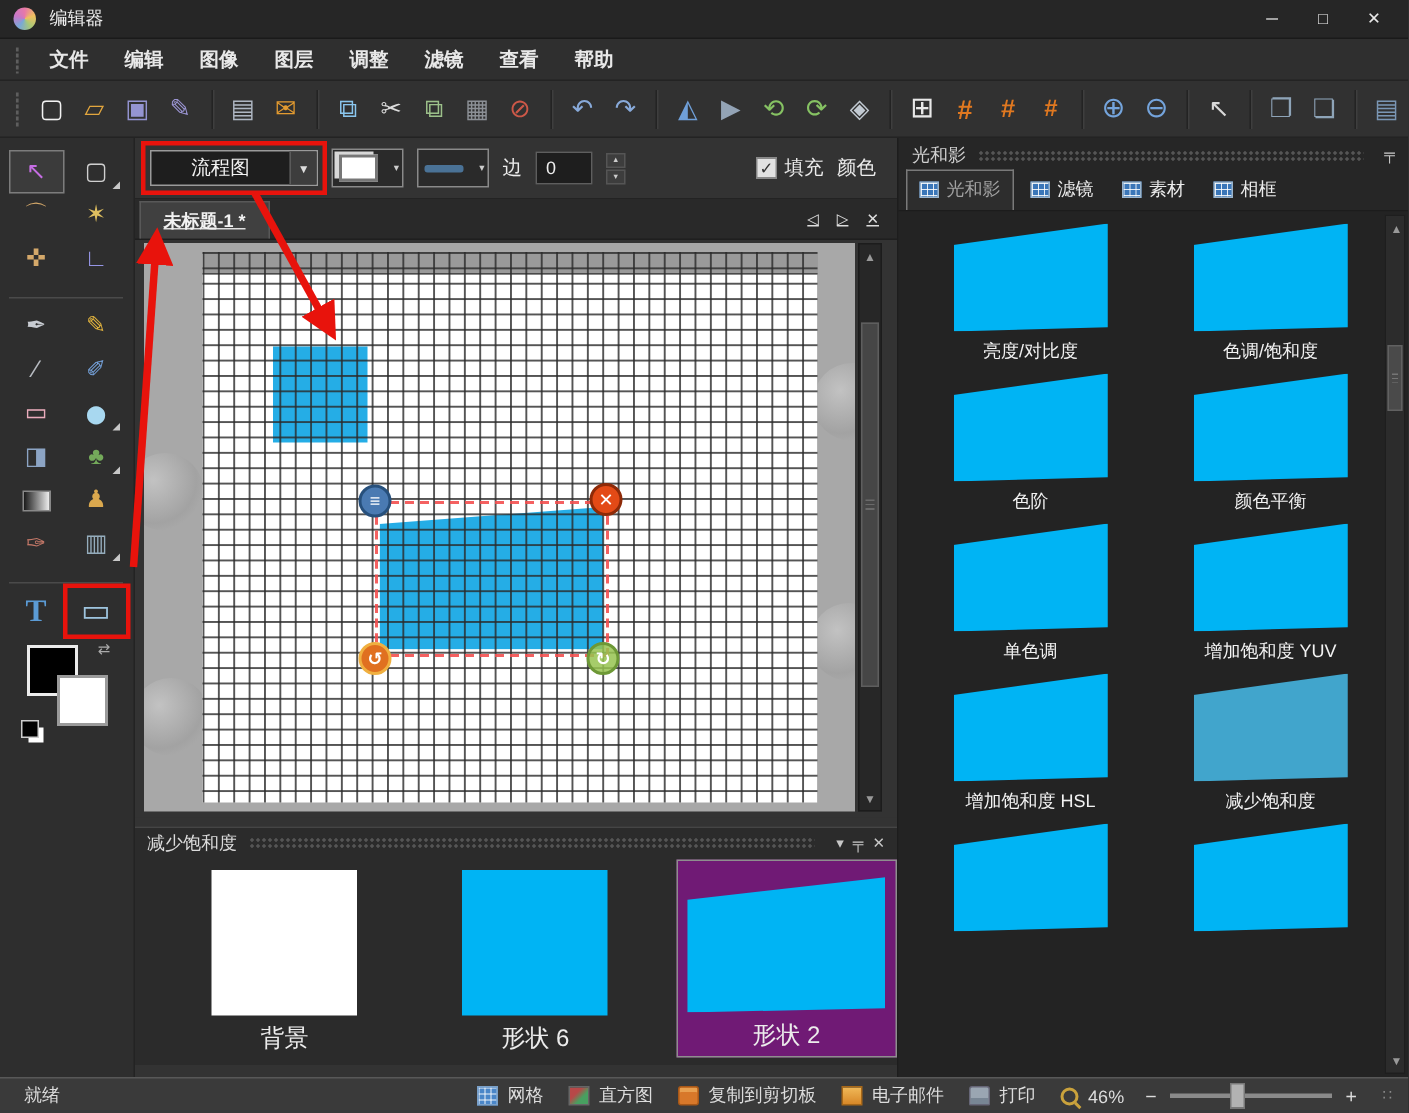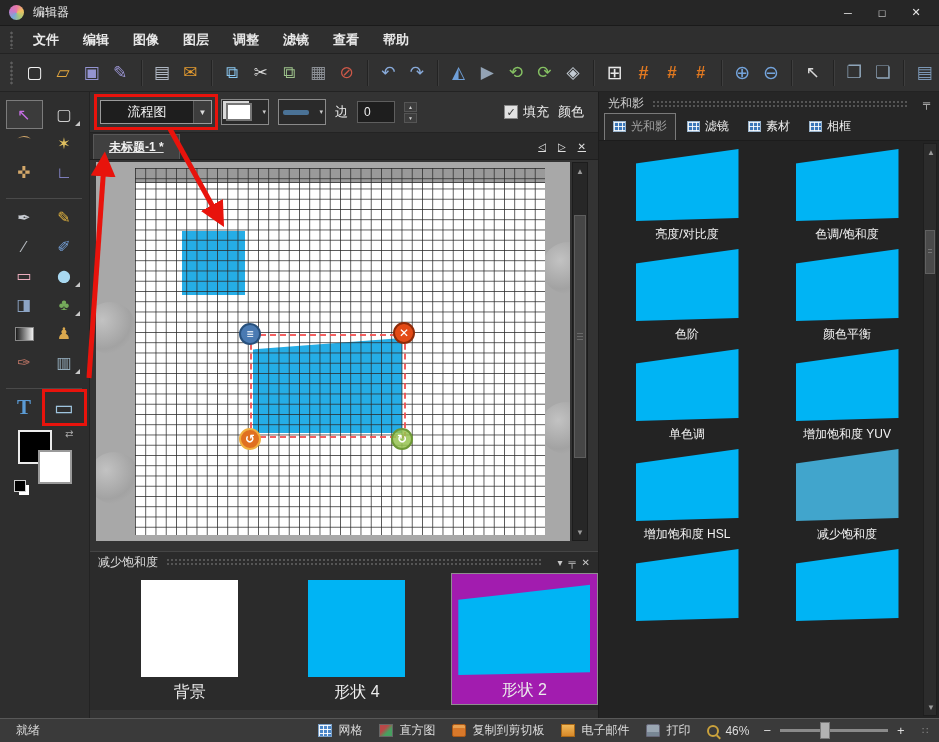--- a/index.html
+++ b/index.html
@@ -98,21 +98,21 @@
   .vs-thumb::after{content:"";position:absolute;left:2px;right:2px;top:50%;height:7px;margin-top:-4px;
     background:repeating-linear-gradient(#6a6a6a 0 1px,transparent 1px 3px);}
   
   .layerspanel{margin-top:6px;height:159px;background:#2b2b2b;border-top:1px solid #454545;display:flex;flex-direction:column;}
   .panel-title-row{height:20px;display:flex;align-items:center;padding:0 8px;font-size:12px;color:#dcdcdc;gap:8px;}
   .dots{flex:1;height:8px;align-self:center;
     background-image:radial-gradient(#555 1px,transparent 1.2px);background-size:4px 4px;}
   .hdr-icon{font-size:10px;color:#c8c8c8;margin-left:6px;}
   .lp-body{flex:1;display:flex;align-items:flex-start;padding-left:26px;gap:20px;}
   .layer-item{width:148px;display:flex;flex-direction:column;align-items:center;padding-top:8px;}
-  .layer-item.selected{background:#a21caf;border:1px solid #8e8e8e;padding:7px 4px 3px;margin-top:1px;justify-content:flex-end;}
+  .layer-item.selected{background:#701a75;border:1px solid #8e8e8e;padding:7px 4px 3px;margin-top:1px;justify-content:flex-end;}
   .lthumb{width:97px;height:97px;}
   .thumb-white{background:#fff;}
   .thumb-cyan{background:var(--panel-cyan,#00b4f4);}
   .thumb-trap{width:132px;height:94px;background:var(--panel-cyan,#00b4f4);clip-path:polygon(0 20%,100% 4%,100% 97%,0 100%);}
   .layer-label{margin-top:5px;font-size:16px;color:#ececec;}
   
   .panel{width:341px;background:#262626;border-left:1px solid #1d1d1d;display:flex;flex-direction:column;}
   .p-header{height:23px;display:flex;align-items:center;padding:0 9px;font-size:12px;color:#cfcfcf;gap:8px;}
   .p-tabs{height:26px;display:flex;align-items:flex-end;padding-left:5px;gap:3px;border-bottom:1px solid #1c1c1c;}
   .p-tab{display:flex;align-items:center;gap:5px;font-size:12px;color:#ececec;padding:4px 8px 5px;}
@@ -444,21 +444,21 @@
             </span>
         </div>
         <div class="lp-body">
 
         <div class="layer-item">
               <div class="lthumb thumb-white"></div>
               <div class="layer-label">背景</div>
             </div>
             <div class="layer-item">
               <div class="lthumb thumb-cyan"></div>
-              <div class="layer-label">形状 4</div>
+              <div class="layer-label">形状 6</div>
             </div>
             <div class="layer-item selected">
               <div class="lthumb thumb-trap"></div>
               <div class="layer-label">形状 2</div>
             </div>
           </div>
       </div>
     </div>
 
     <div class="panel">

